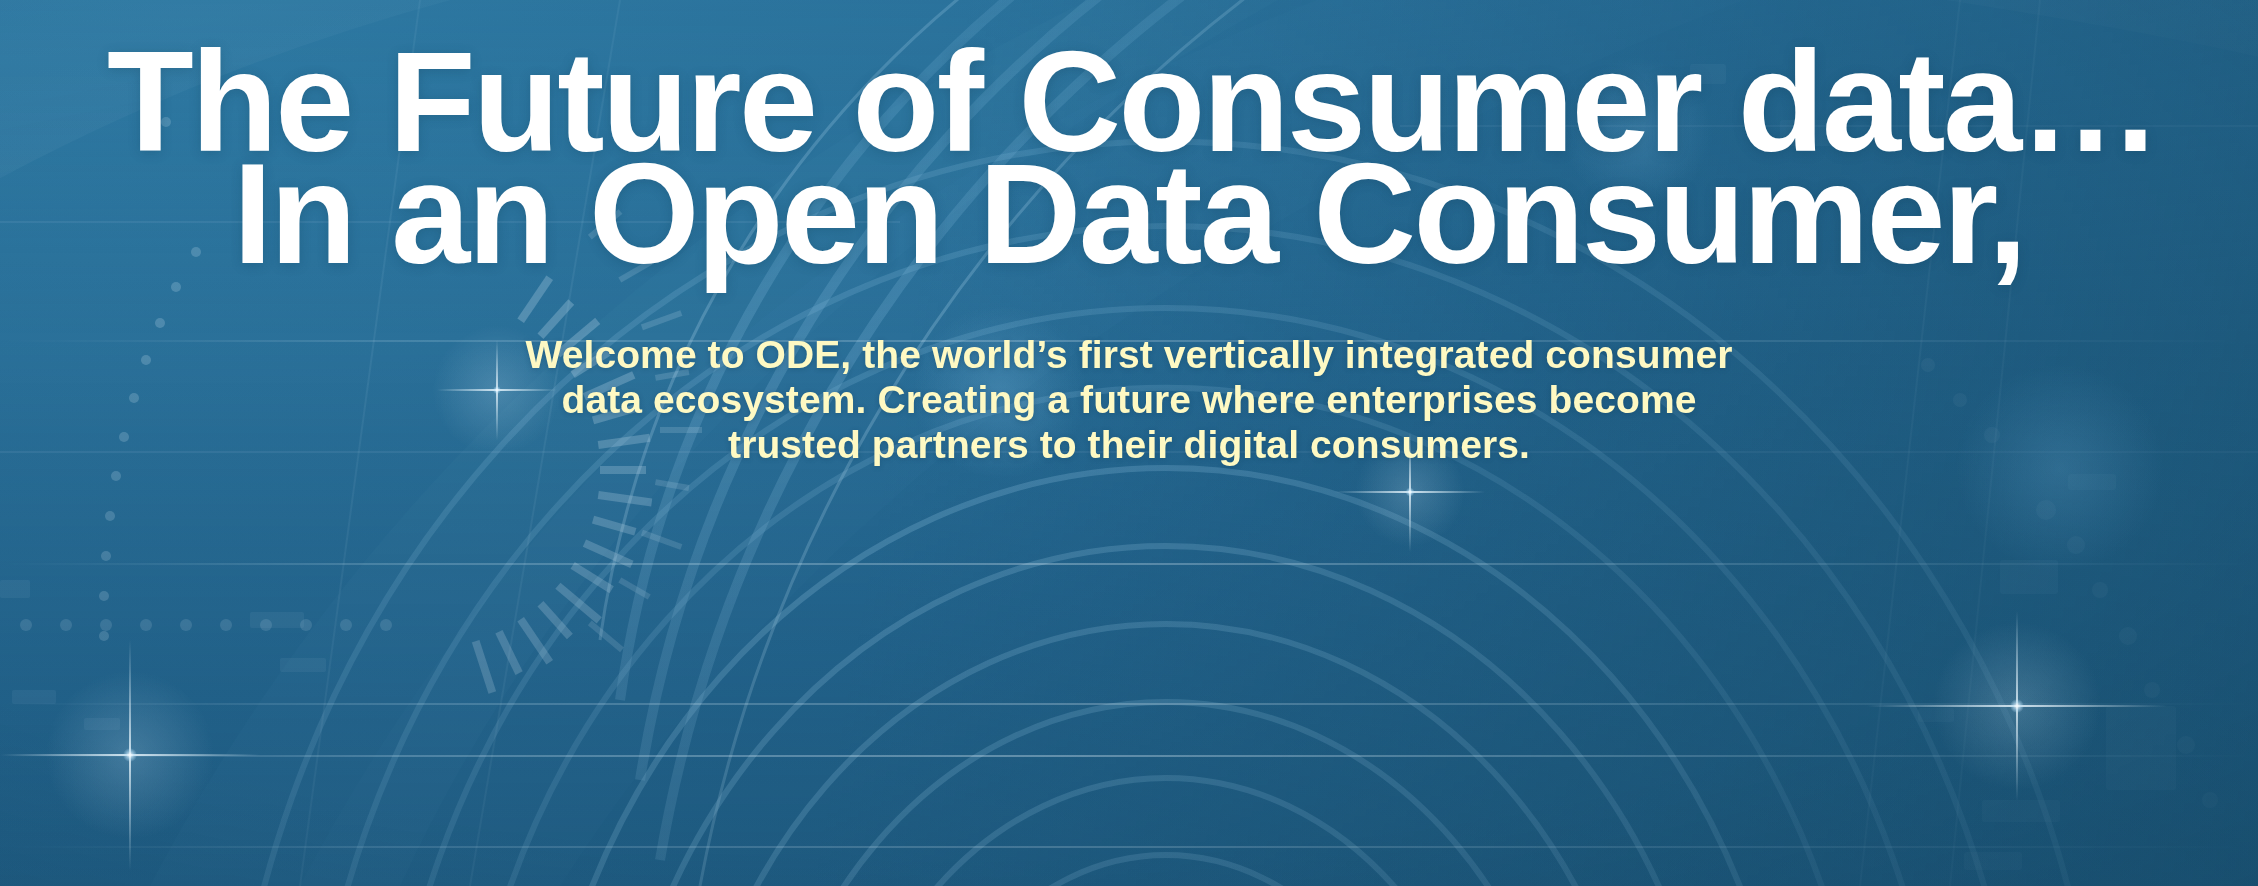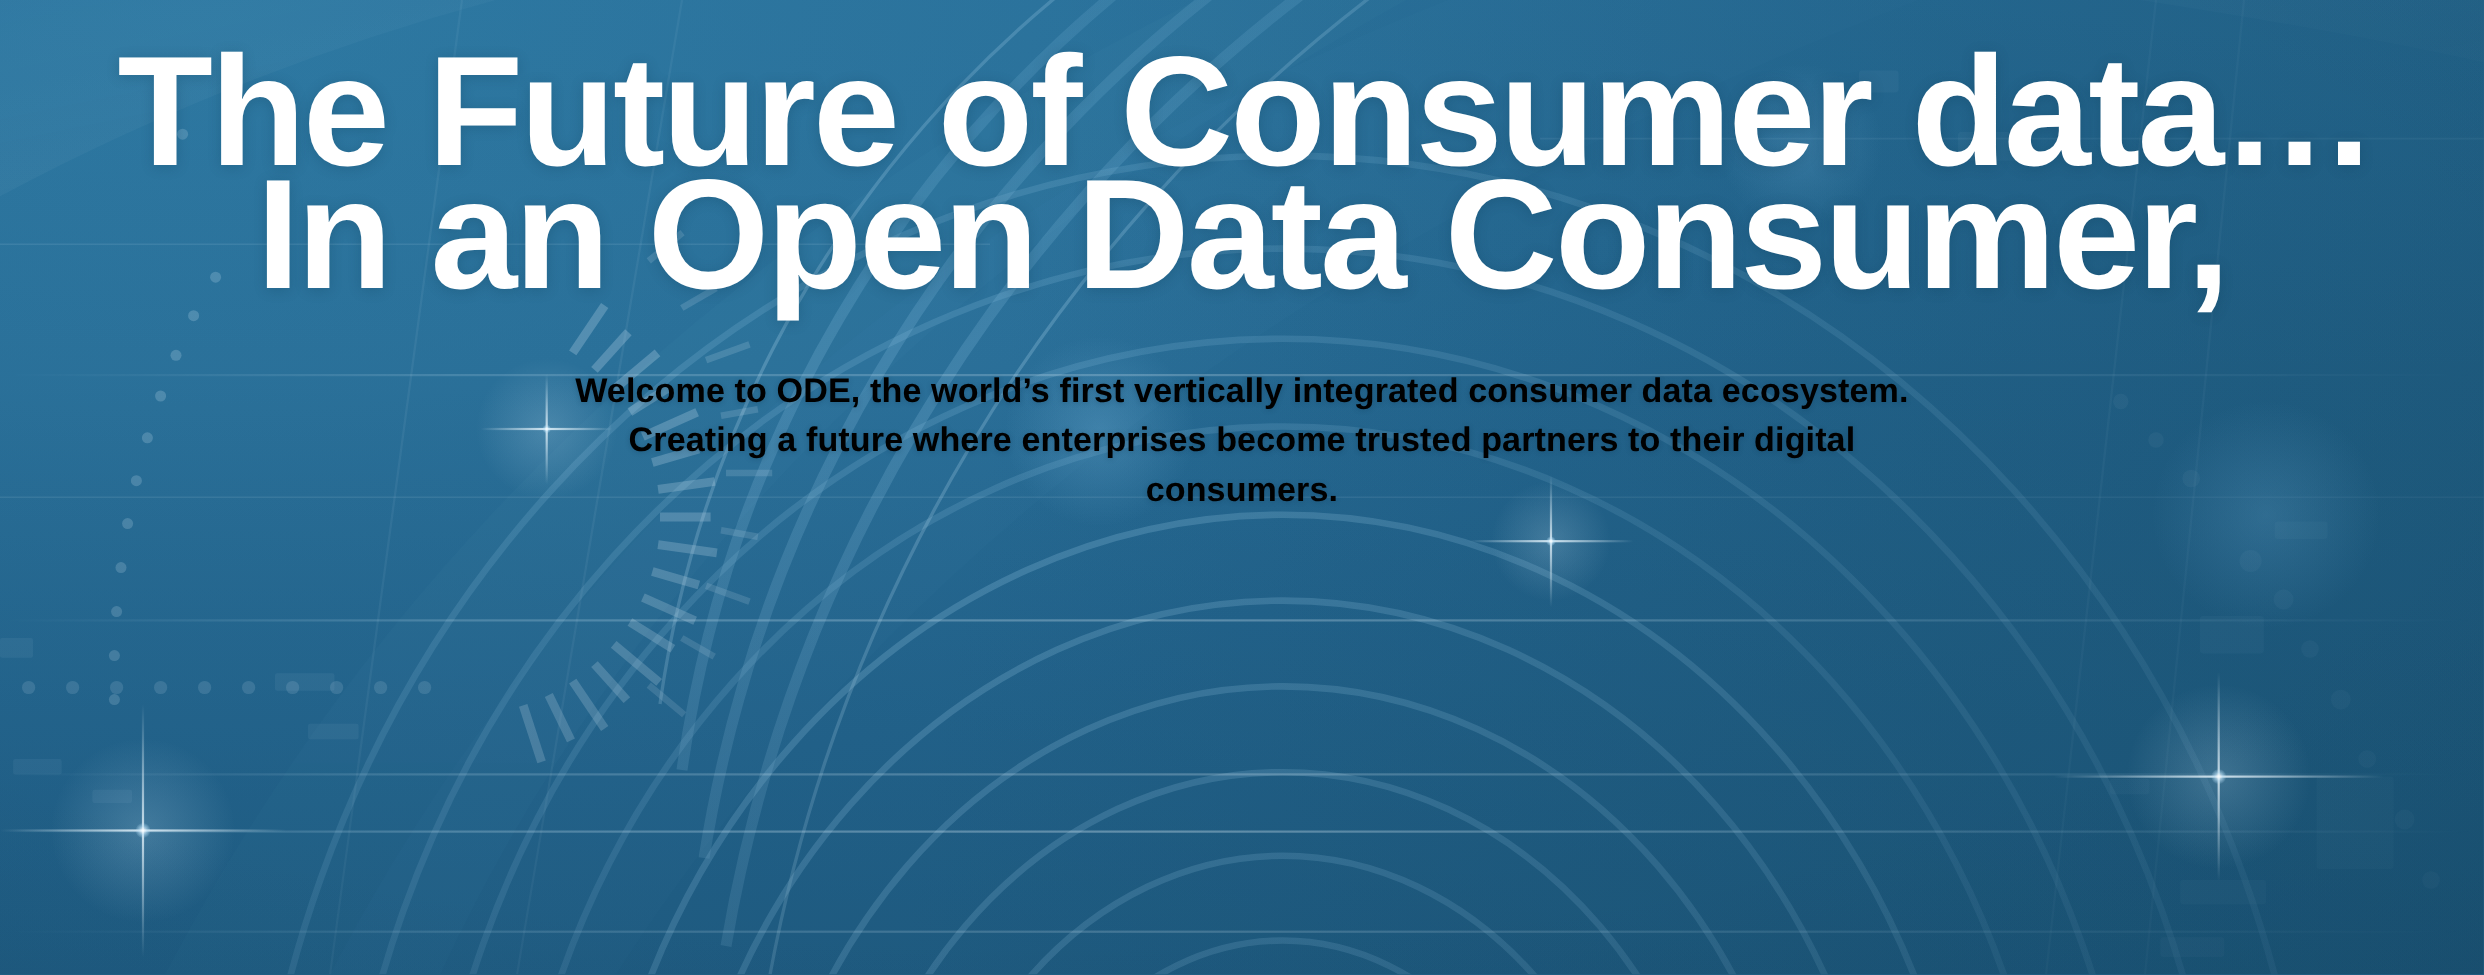--- a/index.html
+++ b/index.html
@@ -129,23 +129,23 @@
     font-family:"Liberation Sans", sans-serif;
   }
   .headline .hl-line{ display:block; white-space:nowrap; }
   .hl-1{ padding-left:8px; }
   .hl-2{ }
   .hl-3{ }
 
   .subtitle{
     margin-top:62px;
     width:1220px;
-    color:#000000;
+    color:#fef9c3;
     font-weight:700;
-    font-size:31px;
+    font-size:39px;
     line-height:45px;
     letter-spacing:0.1px;
     text-shadow:0 1px 5px rgba(10,48,72,0.26);
     font-family:"Liberation Sans", sans-serif;
   }
 </style>
 </head>
 <body>
 
 <div class="hero">

